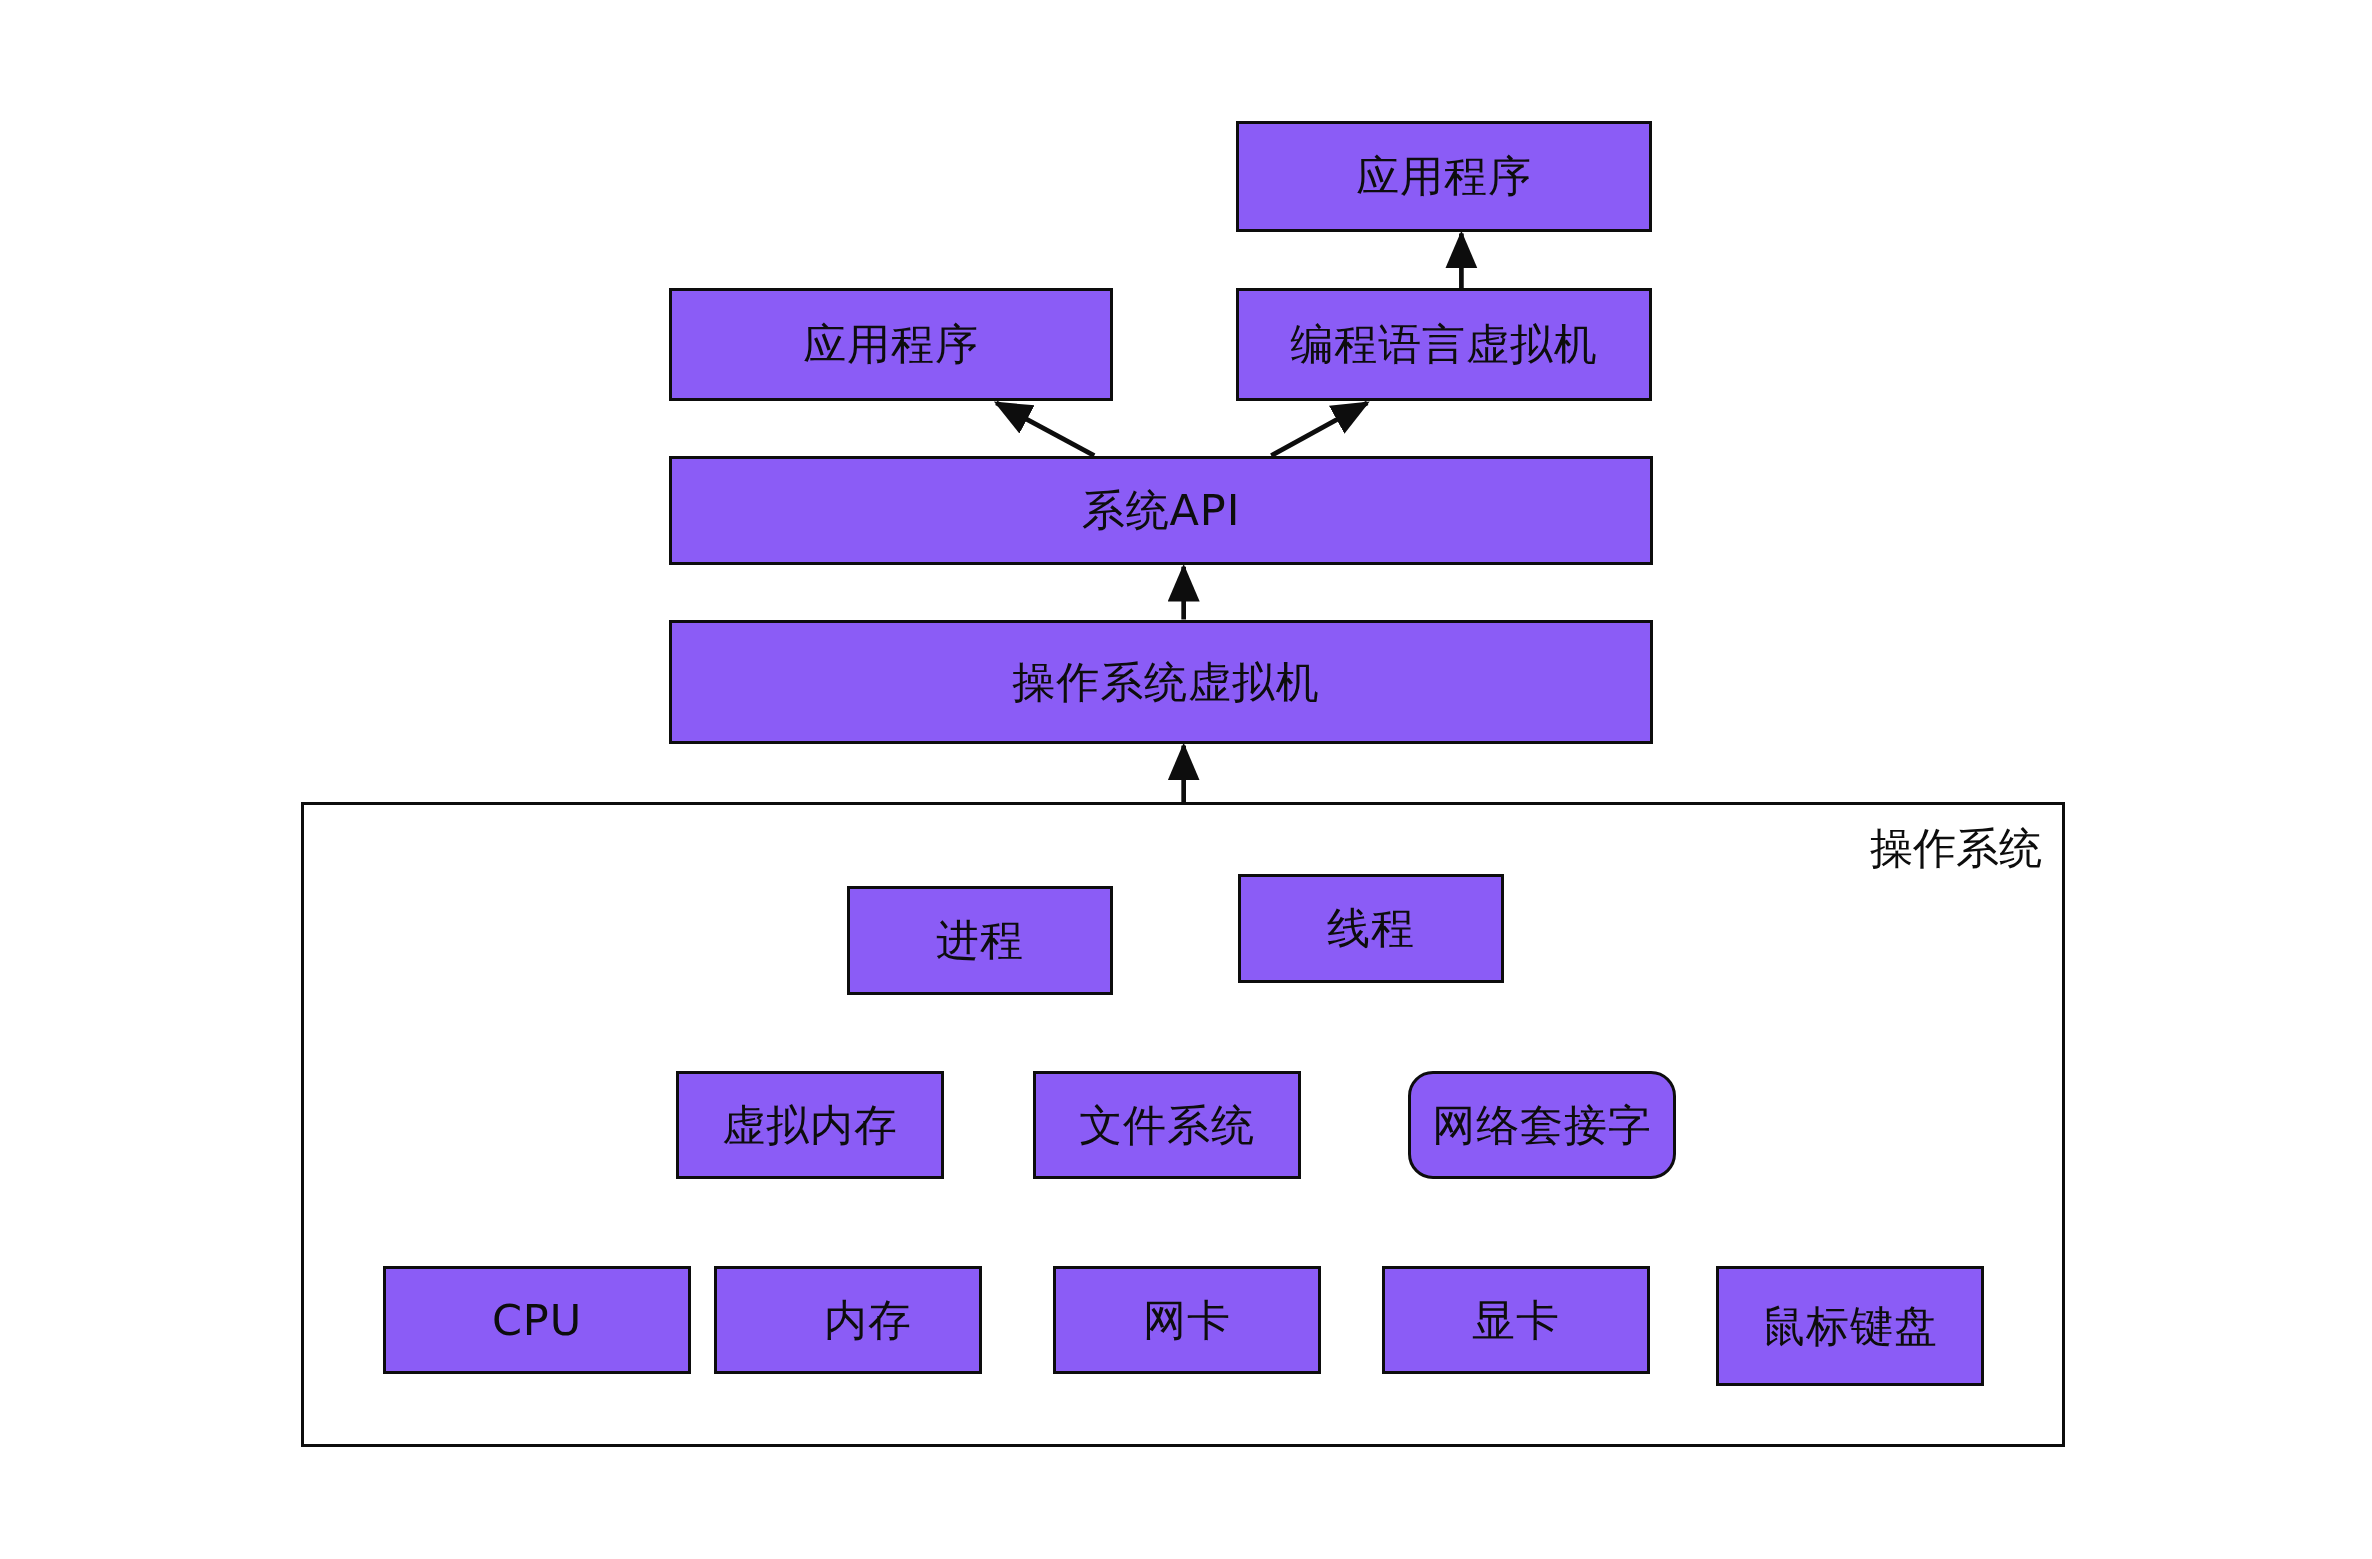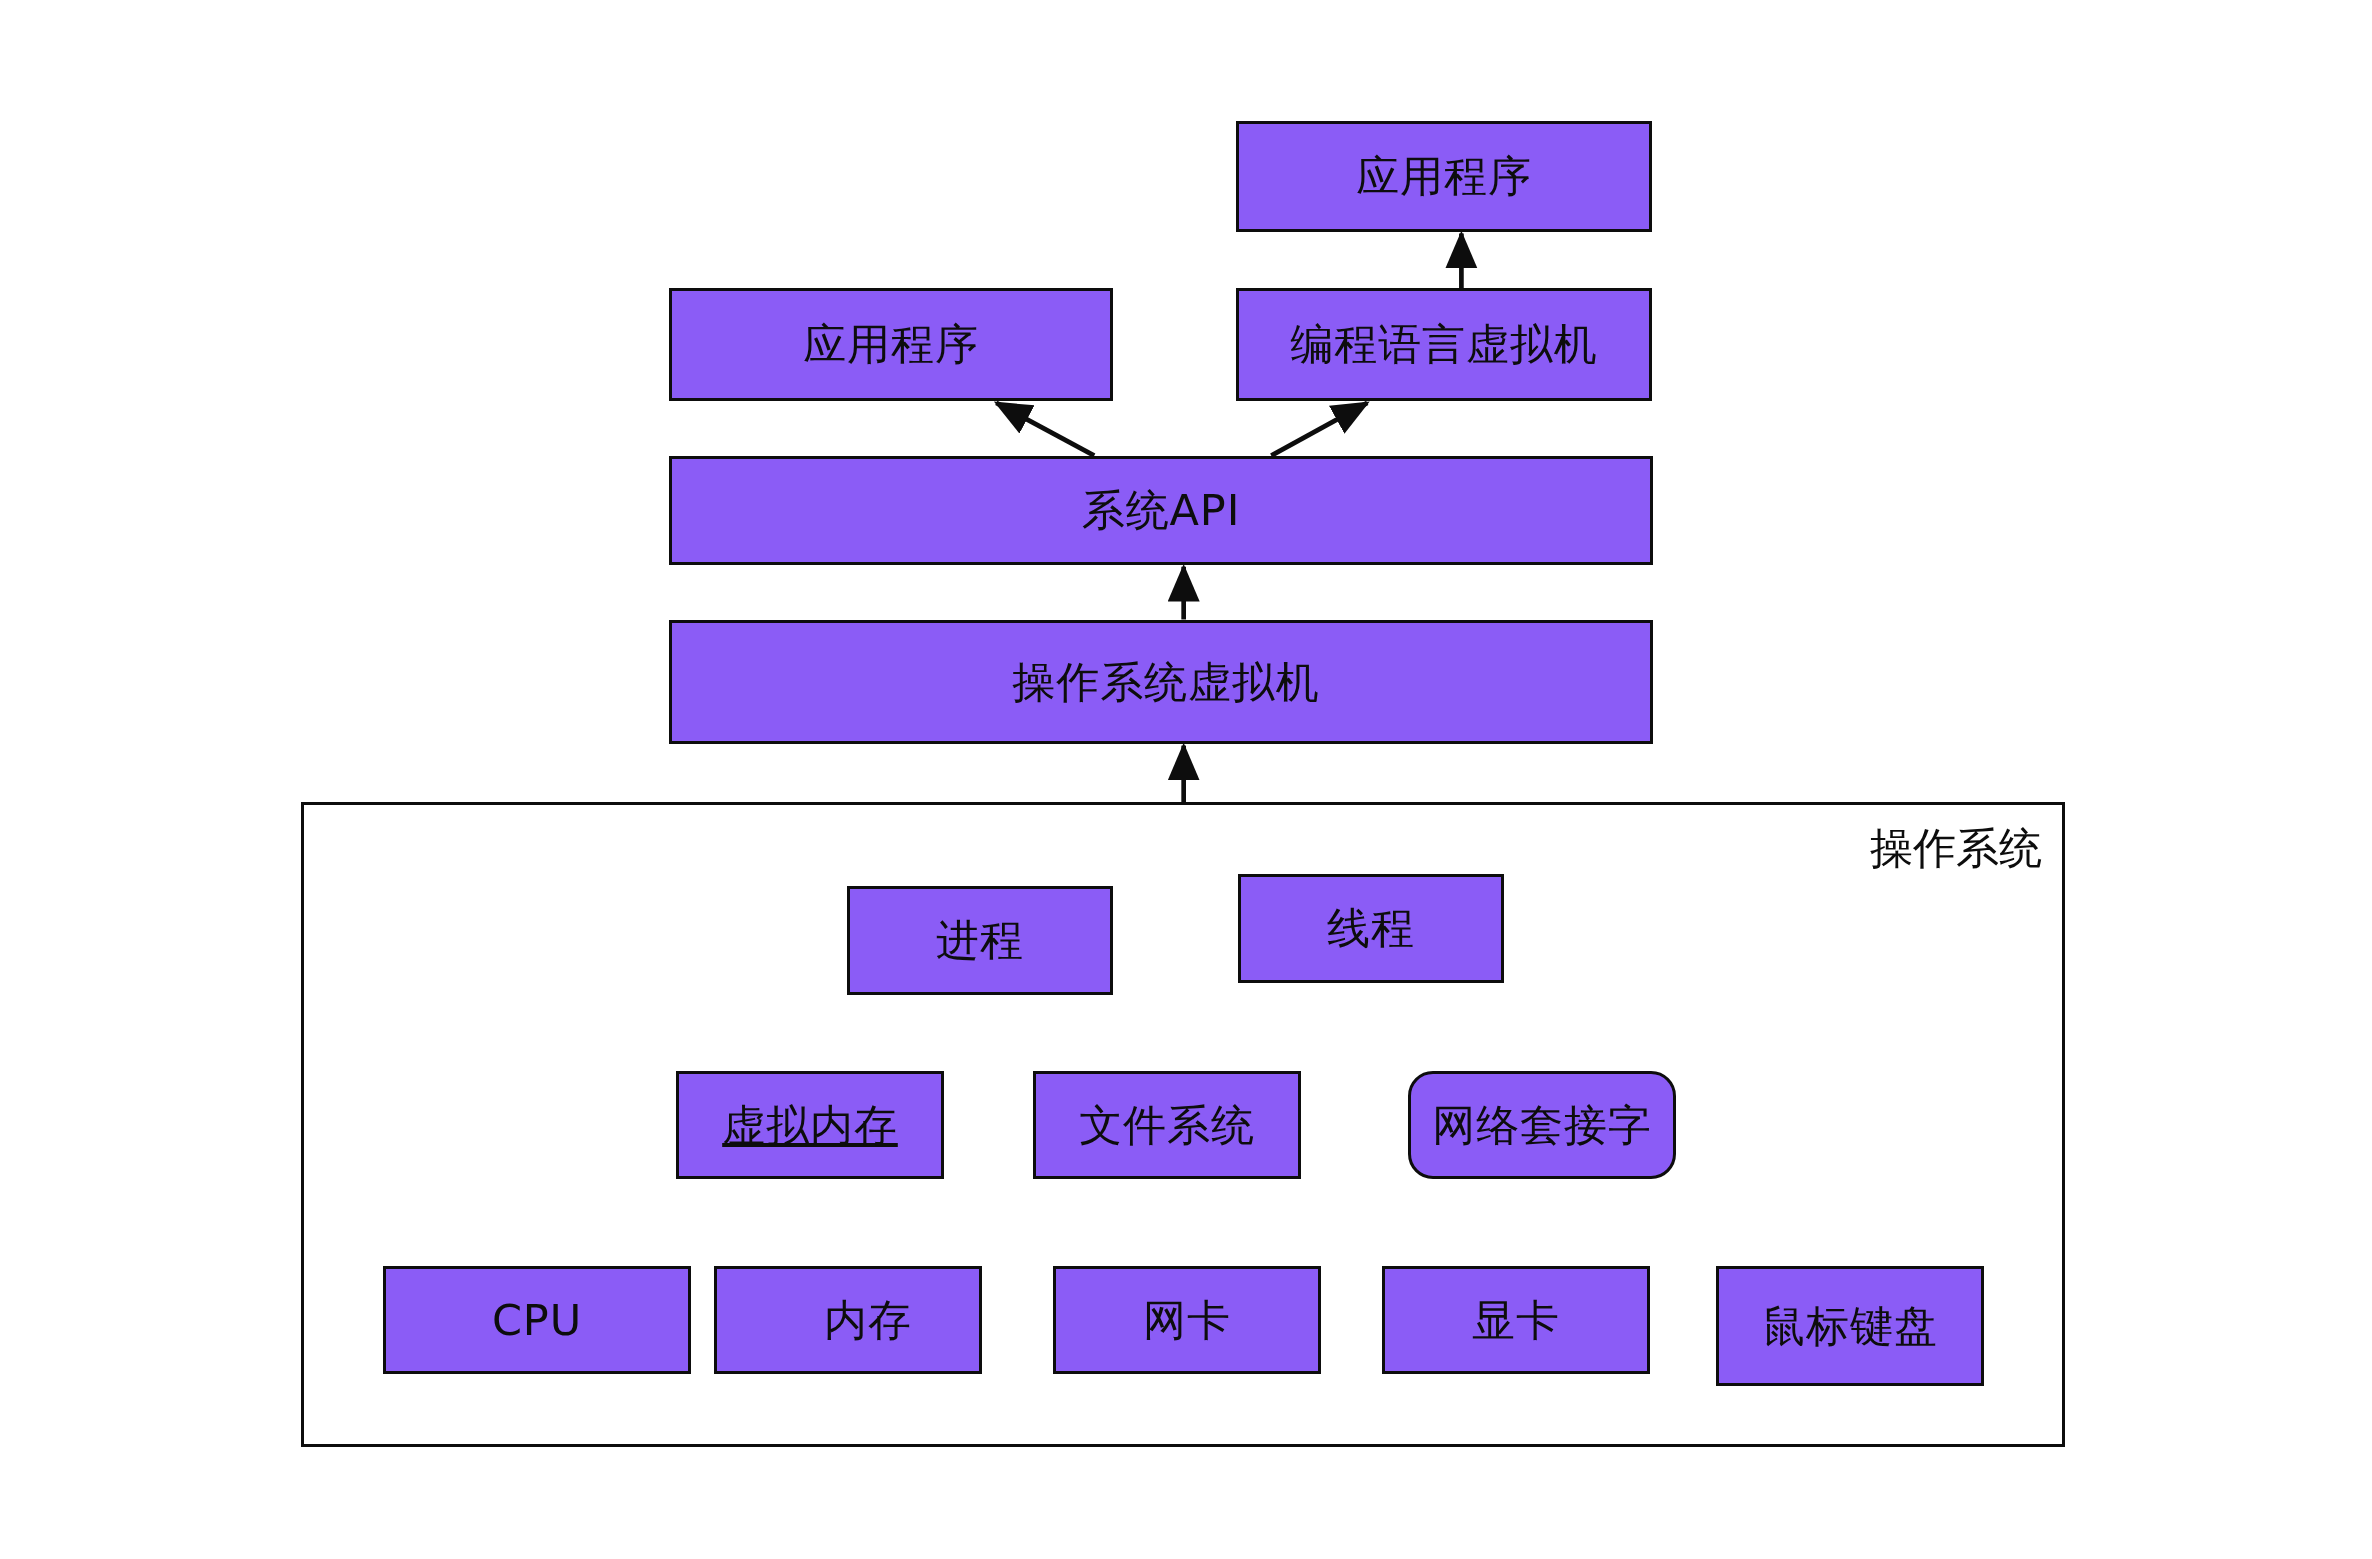--- a/index.html
+++ b/index.html
@@ -79,21 +79,21 @@
   <div class="container-box" style="left: 301px; top: 802px; width: 1764px; height: 645px;"></div>
   <div class="container-label" style="right: 331px; top: 827px;">操作系统</div>
 
   <div id="os-rows">
       <div class="box" style="left: 847px; top: 874px; width: 266px; height: 109px; margin-top: 12px;">
         <span>进程</span>
       </div>
       <div class="box" style="left: 1238px; top: 874px; width: 266px; height: 109px;">
         <span>线程</span>
       </div>
-      <div class="box" style="left: 676px; top: 1071px; width: 268px; height: 108px; text-decoration: underline;">
+      <div class="box" style="left: 676px; top: 1071px; width: 268px; height: 108px;">
         <span>虚拟内存</span>
       </div>
       <div class="box" style="left: 1033px; top: 1071px; width: 268px; height: 108px;">
         <span>文件系统</span>
       </div>
       <div class="box" style="left: 1408px; top: 1071px; width: 268px; height: 108px; border-radius: 25px;">
         <span>网络套接字</span>
       </div>
       <div class="box" style="left: 383px; top: 1266px; width: 308px; height: 108px;">
         <span>CPU</span>

